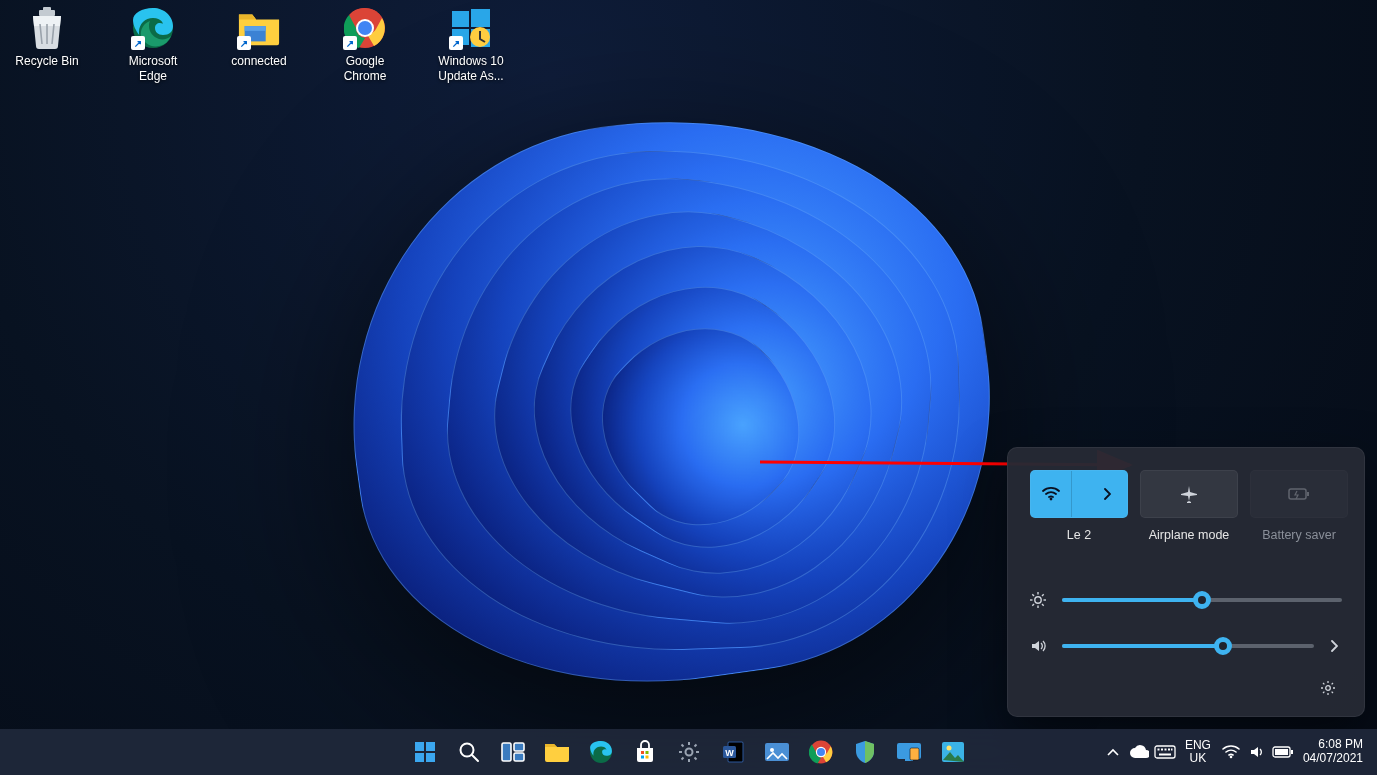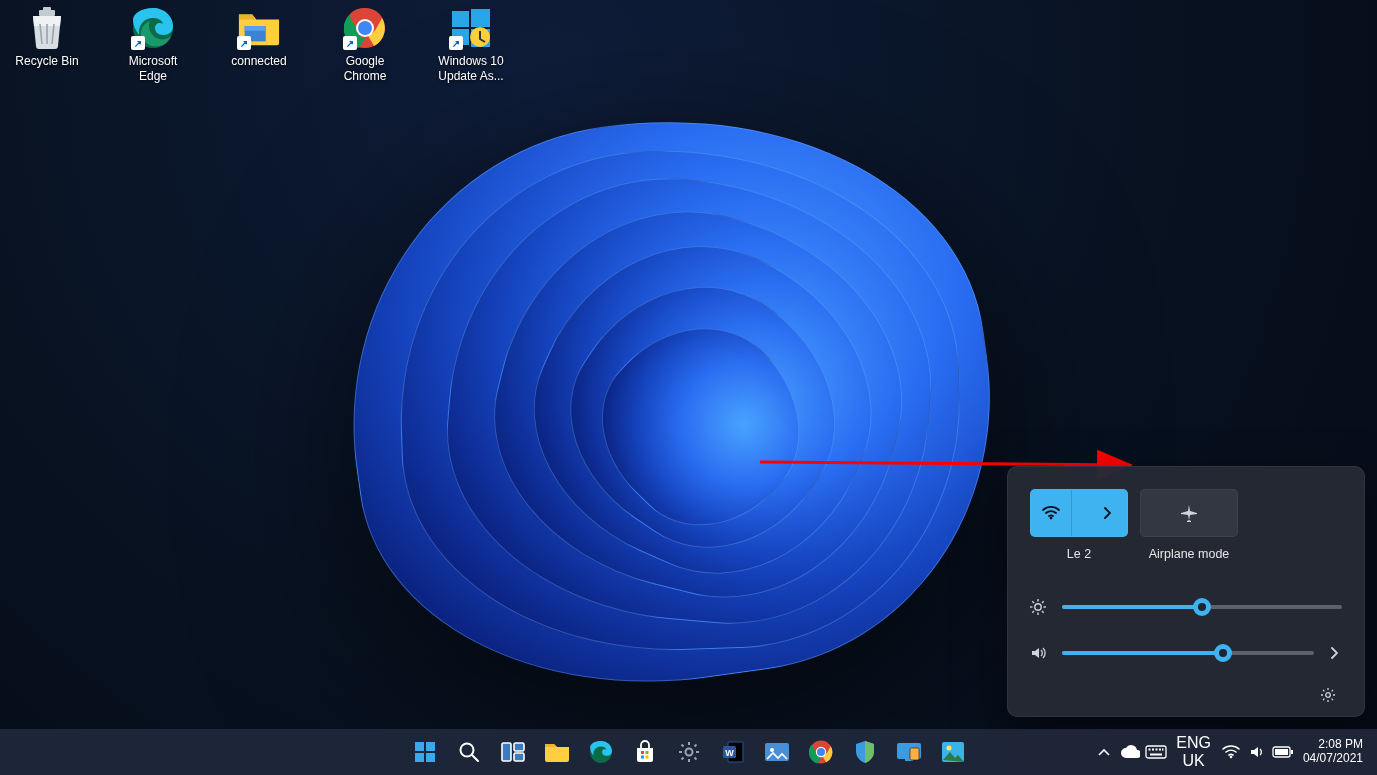--- a/index.html
+++ b/index.html
@@ -24,25 +24,25 @@
 .dicon .lbl { color:#fff; font-size:12px; text-align:center; line-height:1.25; text-shadow:0 1px 3px rgba(0,0,0,.8); white-space:pre-line; }
 .shortcut-badge { position:absolute; left:0; bottom:0; width:14px; height:14px; background:#fff; border-radius:2px; display:flex; align-items:center; justify-content:center; font-size:10px; color:#0066cc; font-weight:bold; }
 .icorel { position:relative; }
 
 
 .taskbar { position:absolute; left:0; bottom:0; width:100%; height:46px; background:rgba(32,40,59,.92); backdrop-filter:blur(20px); display:flex; align-items:center; }
 .tb-center { position:absolute; left:50%; transform:translateX(-50%); display:flex; gap:6px; align-items:center; }
 .tb-item { width:38px; height:38px; border-radius:4px; display:flex; align-items:center; justify-content:center; cursor:pointer; }
 .tb-right { position:absolute; right:8px; display:flex; align-items:center; gap:2px; color:#fff; font-size:12px; }
 .tray-ic { width:24px; height:28px; display:flex; align-items:center; justify-content:center; cursor:pointer; }
-.lang { text-align:center; line-height:1.1; font-size:16px; padding:0 6px; cursor:pointer; }
+.lang { text-align:center; line-height:1.1; font-size:12px; padding:0 6px; cursor:pointer; }
 .clock { text-align:right; line-height:1.15; font-size:12px; padding:0 6px; cursor:pointer; }
 
 
-.qs { position:absolute; right:12px; bottom:58px; width:358px; background:rgba(37,42,52,.96); border-radius:10px; border:1px solid rgba(255,255,255,.06); padding:22px 22px 7px 22px; box-shadow:0 20px 50px rgba(0,0,0,.5); color:#fff; }
+.qs { position:absolute; right:12px; bottom:58px; width:358px; background:rgba(37,42,52,.96); border-radius:10px; border:1px solid rgba(255,255,255,.06); padding:22px 22px 14px 22px; box-shadow:0 20px 50px rgba(0,0,0,.5); color:#fff; }
 .qs-grid { display:grid; grid-template-columns:repeat(3,1fr); gap:12px 12px; }
 .qs-cell { display:flex; flex-direction:column; align-items:center; gap:10px; }
 .qs-btn { width:98px; height:48px; border-radius:5px; display:flex; align-items:center; justify-content:center; gap:14px; cursor:pointer; background:rgba(255,255,255,.07); border:1px solid rgba(255,255,255,.05); }
 .qs-btn.on { background:#3eb3f0; color:#0a1020; }
 .qs-btn.dis { opacity:.35; cursor:default; }
 .qs-btn .half { width:50%; height:100%; display:flex; align-items:center; justify-content:center; }
 .qs-btn.split .half:first-child { border-right:1px solid rgba(0,0,0,.15); }
 .qs-label { font-size:12.5px; color:#e6e6e6; text-align:center; }
 .qs-label.dim { color:#8a8f99; }
 .qs-sliders { margin-top:38px; display:flex; flex-direction:column; gap:28px; }
@@ -180,20 +180,32 @@
       <div class="qs-btn">
         <span>
           <svg width="18" height="18" viewBox="0 0 18 18">
               <path d="M9 1l1 6 7 2v1l-7 1-1 5 2 1v1H7v-1l2-1-1-5-7-1V9l7-2z" fill="#cfd3da"></path>
             </svg>
         </span>
       </div>
       <div class="qs-label">Airplane mode</div>
     </div>
 
+    <div class="qs-cell">
+      <div class="qs-btn dis">
+        <span>
+          <svg width="22" height="14" viewBox="0 0 22 14">
+              <rect x="1" y="2" width="17" height="10" rx="2" stroke="#cfd3da" stroke-width="1.5" fill="none"></rect>
+              <rect x="19" y="5" width="2" height="4" fill="#cfd3da"></rect>
+              <path d="M9 4l-2 4h3l-2 4" stroke="#cfd3da" stroke-width="1.2" fill="none"></path>
+            </svg>
+        </span>
+      </div>
+      <div class="qs-label dim">Battery saver</div>
+    </div>
 
     <div class="qs-cell"></div>
   </div>
 
   <div class="qs-sliders">
     <div class="qs-slider-row">
       <span class="sicon">
         <svg width="16" height="16" viewBox="0 0 16 16">
             <circle cx="8" cy="8" r="3.2" stroke="#cfd3da" stroke-width="1.4" fill="none"></circle>
             <g stroke="#cfd3da" stroke-width="1.4">
@@ -380,17 +392,17 @@
         </svg>
       </div>
     <div class="tray-ic">
         <svg width="22" height="12" viewBox="0 0 22 12">
           <rect x="1" y="1" width="17" height="10" rx="2" stroke="#fff" stroke-width="1.3" fill="none"></rect>
           <rect x="3" y="3" width="13" height="6" fill="#fff"></rect>
           <rect x="19" y="4" width="2" height="4" fill="#fff"></rect>
         </svg>
       </div>
     <div class="clock">
-      <div>2:08 PM</div>
+      <div>6:08 PM</div>
       <div>04/07/2021</div>
     </div>
   </div>
 </div>
 
 </body></html>

